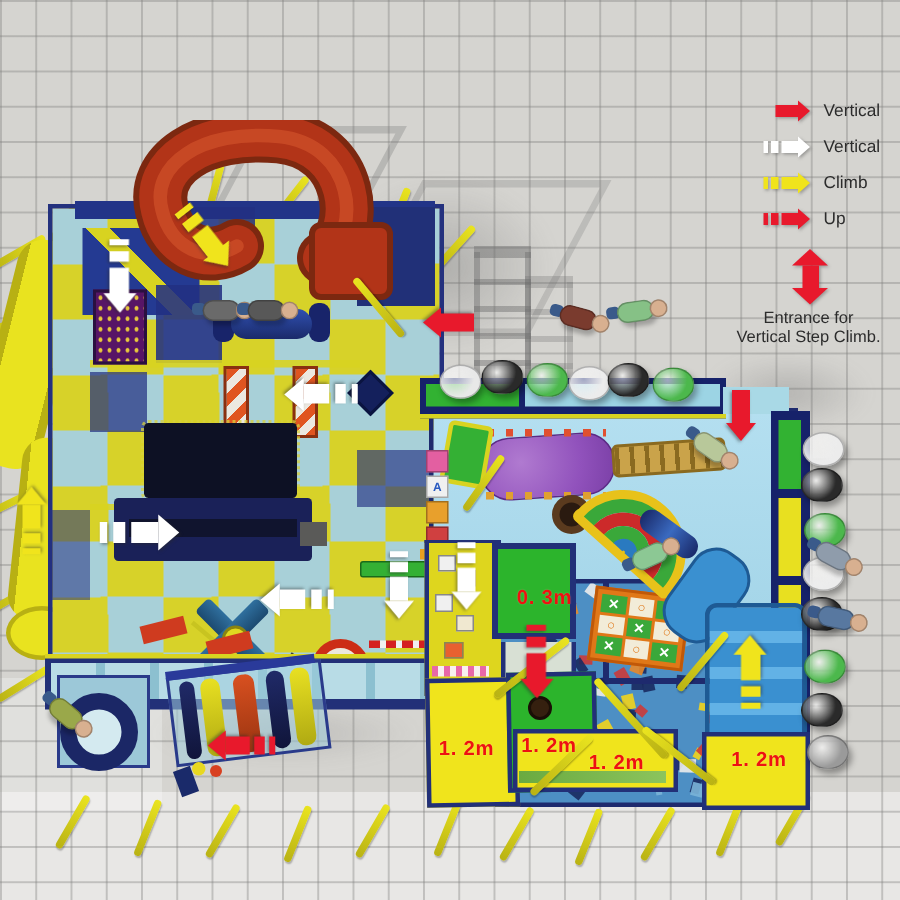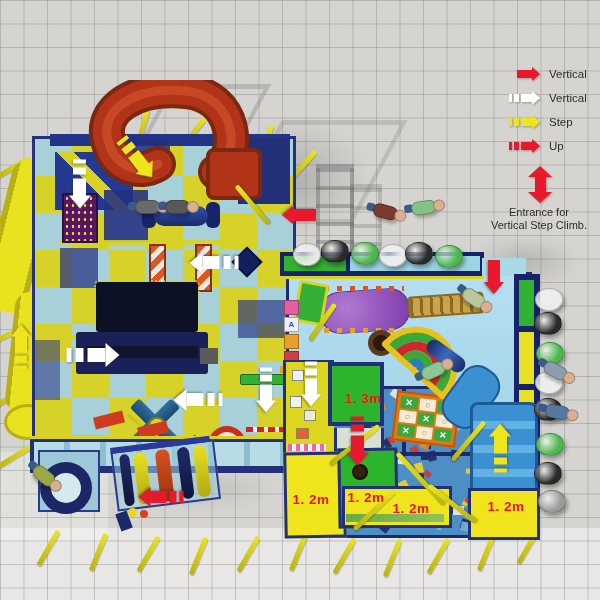--- a/index.html
+++ b/index.html
@@ -461,21 +461,21 @@
         <span style="display: block; width: 0px; height: 0px; border-top: 10px solid transparent; border-bottom: 10px solid transparent; border-left: 12px solid rgb(232, 25, 44);"></span>
       </div>
       <div class="arrow" style="left: 500px; top: 448px; transform: translate(-50%, -50%) rotate(-90deg);">
         <span style="display: block; width: 4px; height: 13px; background: rgb(240, 228, 28); margin-right: 4px;"></span>
         <span style="display: block; width: 7px; height: 13px; background: rgb(240, 228, 28); margin-right: 4px;"></span>
         <span style="display: block; width: 17px; height: 13px; background: rgb(240, 228, 28); margin-right: 0px;"></span>
         <span style="display: block; width: 0px; height: 0px; border-top: 11px solid transparent; border-bottom: 11px solid transparent; border-left: 13px solid rgb(240, 228, 28);"></span>
       </div>
     </div>
   <div id="meas">
-      <span class="meas" style="left: 363px; top: 398px;">1. 3m</span>
+      <span class="meas" style="left: 363px; top: 398px;">0. 3m</span>
       <span class="meas" style="left: 311px; top: 499px;">1. 2m</span>
       <span class="meas" style="left: 366px; top: 497px;">1. 2m</span>
       <span class="meas" style="left: 411px; top: 508px;">1. 2m</span>
       <span class="meas" style="left: 506px; top: 506px;">1. 2m</span>
     </div>
 
   <div id="legend">
     <div id="legend-rows">
         <div class="lrow">
           <div class="aw">
@@ -499,21 +499,21 @@
         </div>
         <div class="lrow">
           <div class="aw">
             <div class="arrow-inline">
               <span style="display: block; width: 3px; height: 8px; background: rgb(240, 228, 28); margin-right: 2px;"></span>
               <span style="display: block; width: 5px; height: 8px; background: rgb(240, 228, 28); margin-right: 2px;"></span>
               <span style="display: block; width: 11px; height: 8px; background: rgb(240, 228, 28); margin-right: 0px;"></span>
               <span style="display: block; width: 0px; height: 0px; border-top: 7px solid transparent; border-bottom: 7px solid transparent; border-left: 8px solid rgb(240, 228, 28);"></span>
             </div>
           </div>
-          <span class="llabel">Step</span>
+          <span class="llabel">Climb</span>
         </div>
         <div class="lrow">
           <div class="aw">
             <div class="arrow-inline">
               <span style="display: block; width: 3px; height: 8px; background: rgb(232, 25, 44); margin-right: 2px;"></span>
               <span style="display: block; width: 5px; height: 8px; background: rgb(232, 25, 44); margin-right: 2px;"></span>
               <span style="display: block; width: 11px; height: 8px; background: rgb(232, 25, 44); margin-right: 0px;"></span>
               <span style="display: block; width: 0px; height: 0px; border-top: 7px solid transparent; border-bottom: 7px solid transparent; border-left: 8px solid rgb(232, 25, 44);"></span>
             </div>
           </div>

